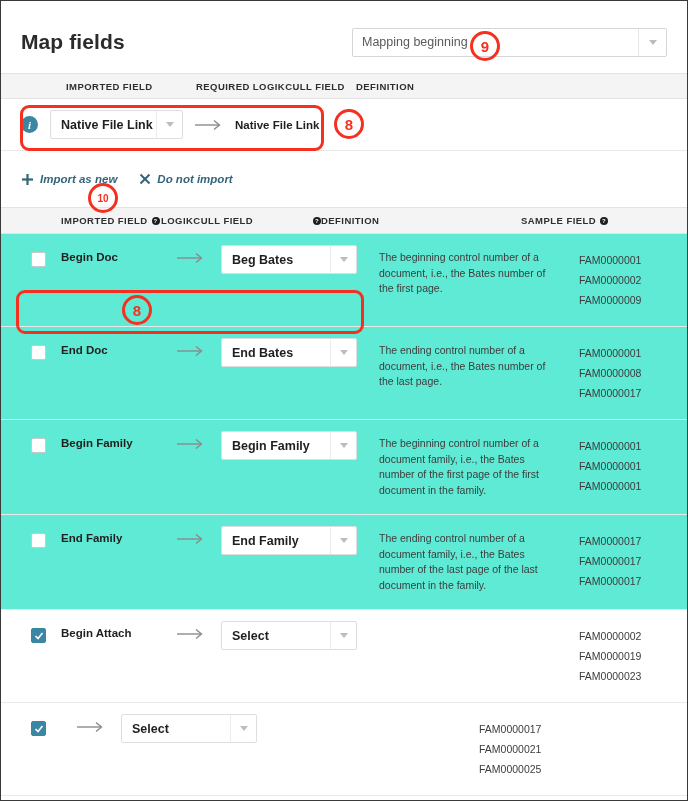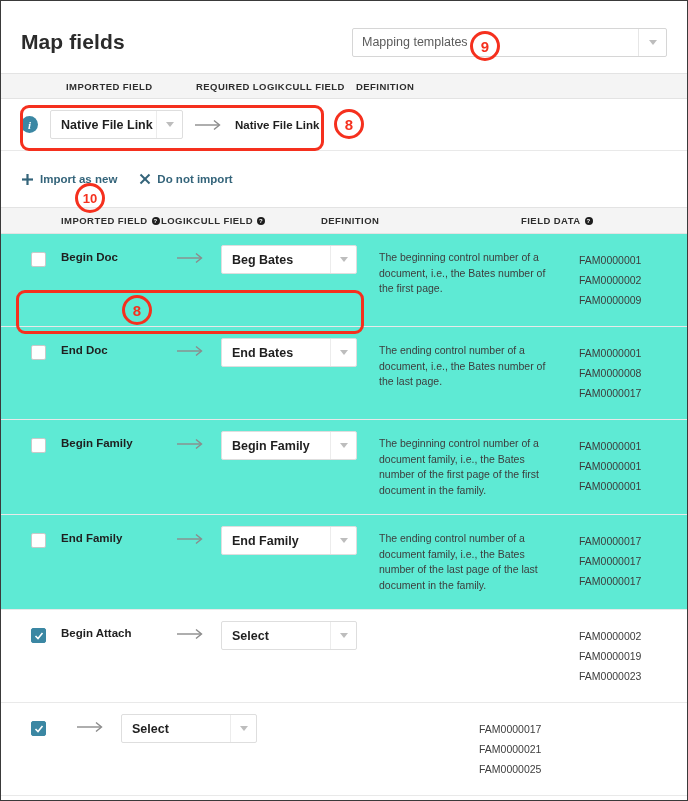--- a/index.html
+++ b/index.html
@@ -194,20 +194,21 @@
     border-right: 3.5px solid transparent;
     border-top: 4.5px solid #8d8d8d;
   }
   .act {
     display: flex;
     align-items: center;
     font-size: 11.5px;
     font-weight: bold;
     color: #34647a;
     margin-right: 22px;
+    font-style: italic;
   }
   .act .glyph {
     margin-right: 6px;
     display: flex;
     align-items: center;
   }
 
   
   .tbl-head {
     background: #f4f4f4;
@@ -227,21 +228,21 @@
     border-radius: 50%;
     background: #1d1d1d;
     color: #ffffff;
     font-size: 6px;
     line-height: 8px;
     text-align: center;
     margin-left: 4px;
     font-weight: bold;
   }
   .col-imported { width: 160px; padding-left: 60px; }
-  .col-lcf      { width: 160px; }
+  .col-lcf      { width: 160px; justify-content: space-between; }
   .col-def      { width: 200px; }
   .col-sample   { flex: 1; }
 
   .row {
     display: flex;
     padding: 16px 0 16px 0;
     border-bottom: 1px solid #e9e9e9;
     min-height: 85px;
   }
   .row.green { background: #5eead4; }
@@ -306,21 +307,21 @@
   }
 </style>
 </head>
 <body>
 
 <div class="page">
 
   <div class="header">
     <div class="page-title">Map fields</div>
     <div class="tpl-select">
-      <span class="tpl-label">Mapping templates</span>
+      <span class="tpl-label">Mapping beginning</span>
       <span class="caret-box">
           <span class="caret"></span>
         </span>
     </div>
   </div>
 
   <div class="req-head">
     <div class="c1">IMPORTED FIELD</div>
     <div class="c2">REQUIRED LOGIKCULL FIELD</div>
     <div class="c3">DEFINITION</div>
@@ -373,21 +374,21 @@
       <span class="qm">?</span>
     </div>
     <div class="th col-lcf">
       <span>LOGIKCULL FIELD</span>
       <span class="qm">?</span>
     </div>
     <div class="th col-def">
       <span>DEFINITION</span>
     </div>
     <div class="th col-sample">
-      <span>FIELD DATA</span>
+      <span>SAMPLE FIELD</span>
       <span class="qm">?</span>
     </div>
   </div>
 
   <div id="rows-root">
       <div class="row green">
         <div class="cell-check">
           <span class="cbx unchecked"></span>
         </div>
         <div class="cell-name">Begin Doc</div>
@@ -550,16 +551,16 @@
         </div>
       </div>
     </div>
 
   <div class="anno-box" style="left:19px; top:104px; width:304px; height:46px;"></div>
   <div class="anno-box" style="left:15px; top:289px; width:348px; height:44px;"></div>
 
   <div id="anno-root">
       <div class="anno-circle" style="left: 333px; top: 108px; width: 30px; height: 30px; font-size: 15px;">8</div>
       <div class="anno-circle" style="left: 469px; top: 30px; width: 30px; height: 30px; font-size: 15px;">9</div>
-      <div class="anno-circle" style="left: 74px; top: 182px; width: 30px; height: 30px; font-size: 13px;">10</div>
+      <div class="anno-circle" style="left: 87px; top: 182px; width: 30px; height: 30px; font-size: 10px;">10</div>
       <div class="anno-circle" style="left: 121px; top: 294px; width: 30px; height: 30px; font-size: 15px;">8</div>
     </div>
 </div>
 
 </body></html>

